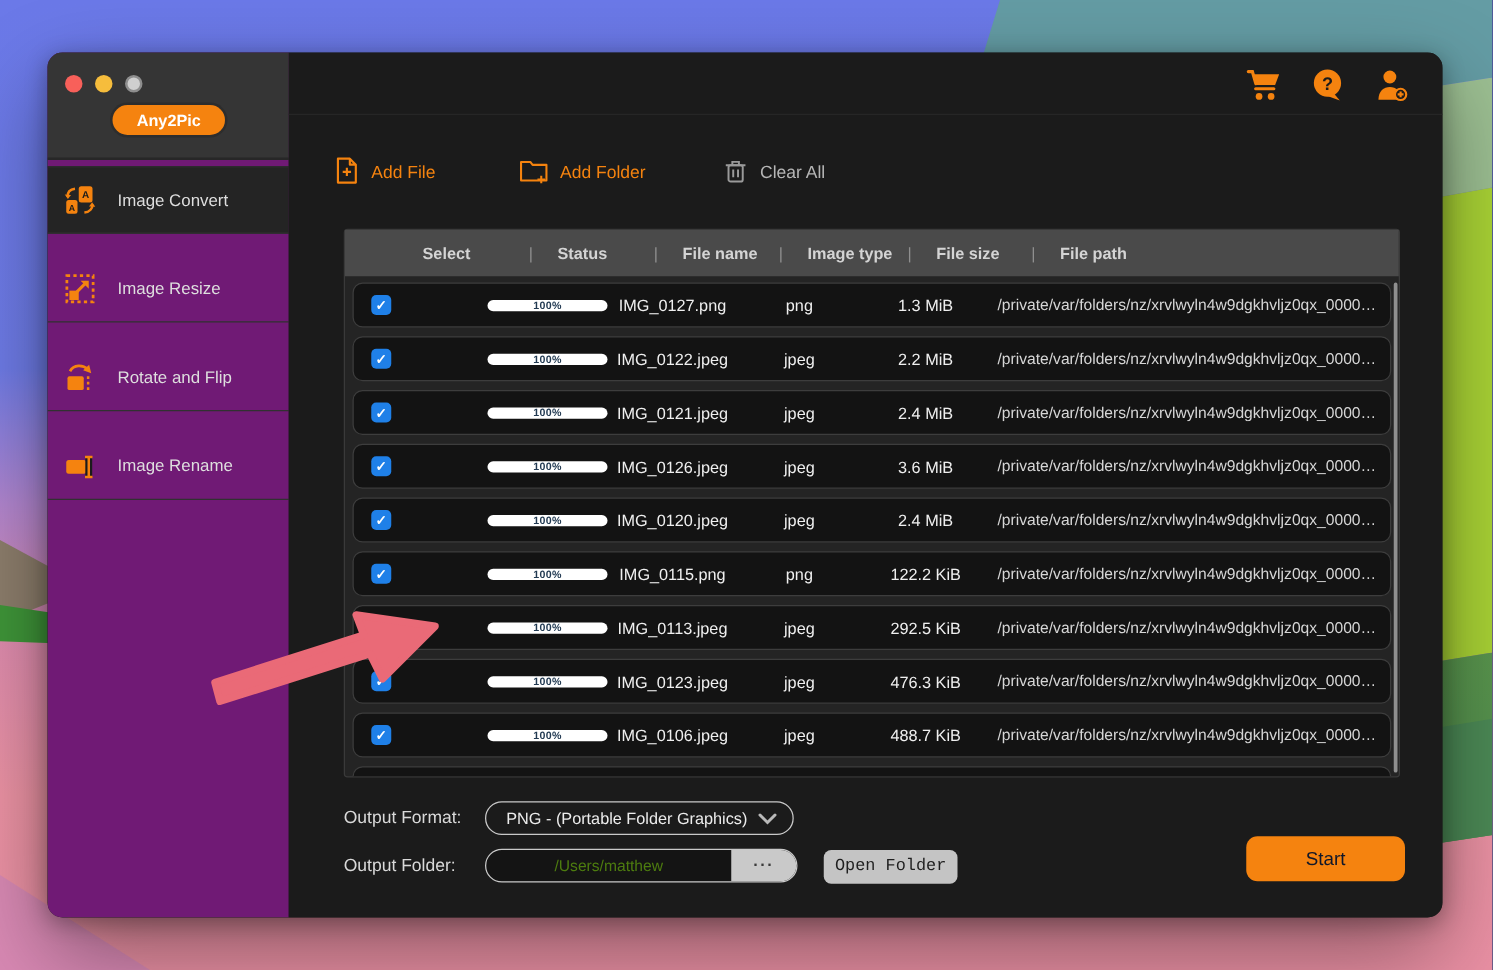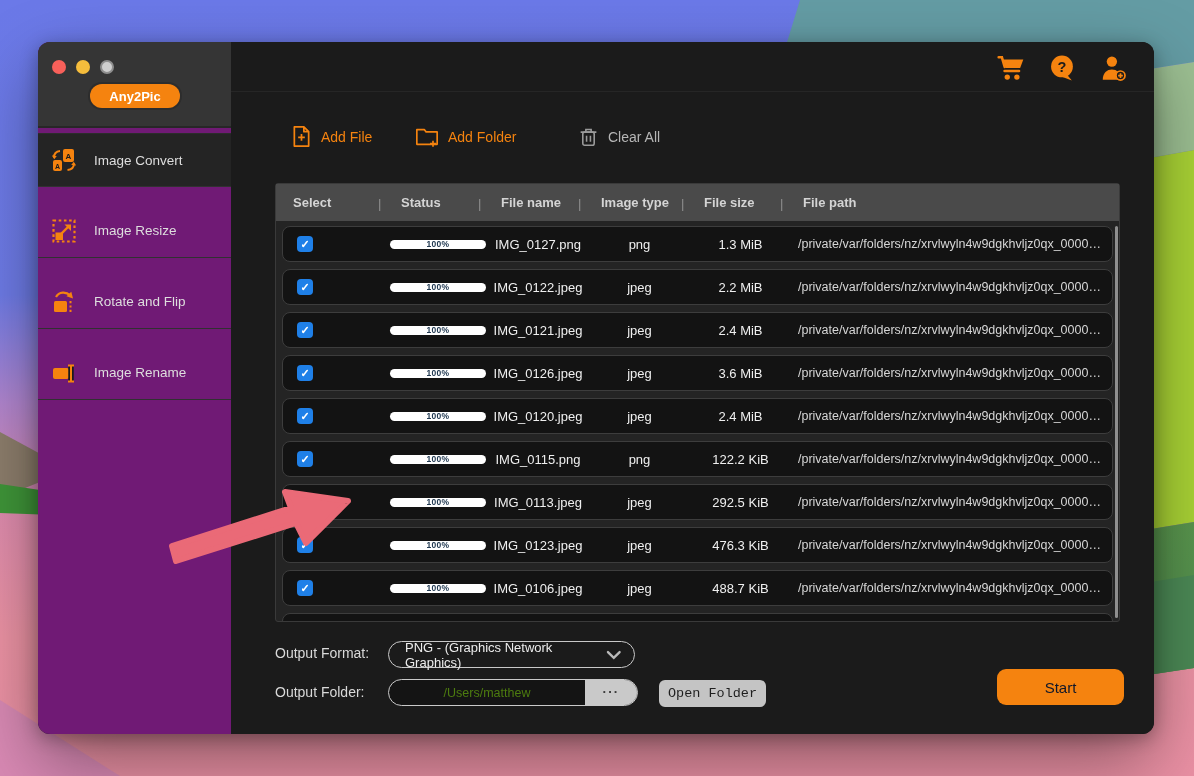--- a/index.html
+++ b/index.html
@@ -50,21 +50,21 @@
 
   .toolbar { position:absolute; top:83px; left:0; right:0; height:36px; }
   .tool-btn { position:absolute; display:flex; align-items:center; gap:9px; font-size:14px; cursor:pointer; }
   .tool-btn.orange { color:#f5830f; }
   .tool-btn.gray { color:#b6b6b6; }
 
   
   .table { position:absolute; left:44px; top:141px; width:845px; height:439px; background:#242424;
     border:1px solid #3a3a3a; border-radius:3px; }
   .thead { display:grid; grid-template-columns:105px 100px 100px 103px 99px 1fr; height:37px;
-    background:#4a4a4a; align-items:center; color:#d4d4d4; font-size:13px; font-weight:bold; }
+    background:#4a4a4a; align-items:center; color:#d4d4d4; font-size:13px; font-weight:bold;padding-left:45px; }
   .th { position:relative; padding-left:20px; }
   .th:first-child { padding-left:17px; }
   .th:not(:first-child)::before { content:"|"; position:absolute; left:-3px; top:50%;
     transform:translateY(-50%); color:#8f8f8f; font-weight:normal; }
   .tbody { position:relative; height:400px; overflow:hidden; padding:5px 6px 0 6px; }
   .trow { display:grid; grid-template-columns:105px 100px 100px 103px 99px 1fr; height:36px;
     align-items:center; background:#131313; border:1px solid #3d3d3d; border-radius:8px; margin-bottom:7px; }
   .cell-check { padding-left:14px; }
   .checkbox { width:16px; height:16px; background:#1f80e8; border-radius:4px; display:flex;
     align-items:center; justify-content:center; color:#fff; font-size:11px; font-weight:bold; cursor:pointer; }
@@ -187,21 +187,21 @@
         <svg width="29" height="28" viewBox="0 0 27 26">
           <circle cx="12" cy="7" r="4.8" fill="#F5830F"></circle>
           <path d="M3.5 24 C3.5 17.5 7.5 14.5 12 14.5 S20.5 17.5 20.5 24 Z" fill="#F5830F"></path>
           <circle cx="20" cy="20" r="4.2" fill="#1b1b1b" stroke="#F5830F" stroke-width="1.6"></circle>
           <path d="M20 17.8 L20 22.2 M17.8 20 L22.2 20" stroke="#F5830F" stroke-width="1.6"></path>
         </svg>
       </div>
     </div>
 
     <div class="toolbar">
-      <div class="tool-btn orange" style="left:60px;">
+      <div class="tool-btn orange" style="left:36px;">
         <svg width="21" height="23" viewBox="0 0 22 24">
           <path d="M3.5 2h10l5 5v15h-15z M13.5 2v5h5" fill="none" stroke="#F5830F" stroke-width="1.8" stroke-linejoin="round"></path>
           <path d="M11 9.5v7 M7.5 13h7" stroke="#F5830F" stroke-width="1.8"></path>
         </svg>
         <span>Add File</span>
       </div>
       <div class="tool-btn orange" style="left:184px;">
         <svg width="24" height="23" viewBox="0 0 26 24">
           <path d="M2 4.5h8l2 2.5h12v13.5H2z" fill="none" stroke="#F5830F" stroke-width="1.8" stroke-linejoin="round"></path>
           <path d="M19.5 16.5v6.5 M16.2 19.8h6.6" stroke="#F5830F" stroke-width="1.8"></path>
@@ -370,21 +370,21 @@
     
     
     
   </div>
 </div>
       <div class="vscrollbar"></div>
     </div>
 
     <div class="footer-label" style="left:44px; top:603px;">Output Format:</div>
     <div class="dropdown">
-      <span>PNG - (Graphics Network Graphics)</span>
+      <span>PNG - (Portable Folder Graphics)</span>
       <svg width="16" height="10" viewBox="0 0 16 10">
         <path d="M2 2 L8 8 L14 2" stroke="#b9b9b9" stroke-width="2.4" fill="none" stroke-linecap="round"></path>
       </svg>
     </div>
 
     <div class="footer-label" style="left:44px; top:642px;">Output Folder:</div>
     <div class="folder-group">
       <input class="folder-input" type="text" value="/Users/matthew" style="">
       <button class="browse-btn">...</button>
     </div>

